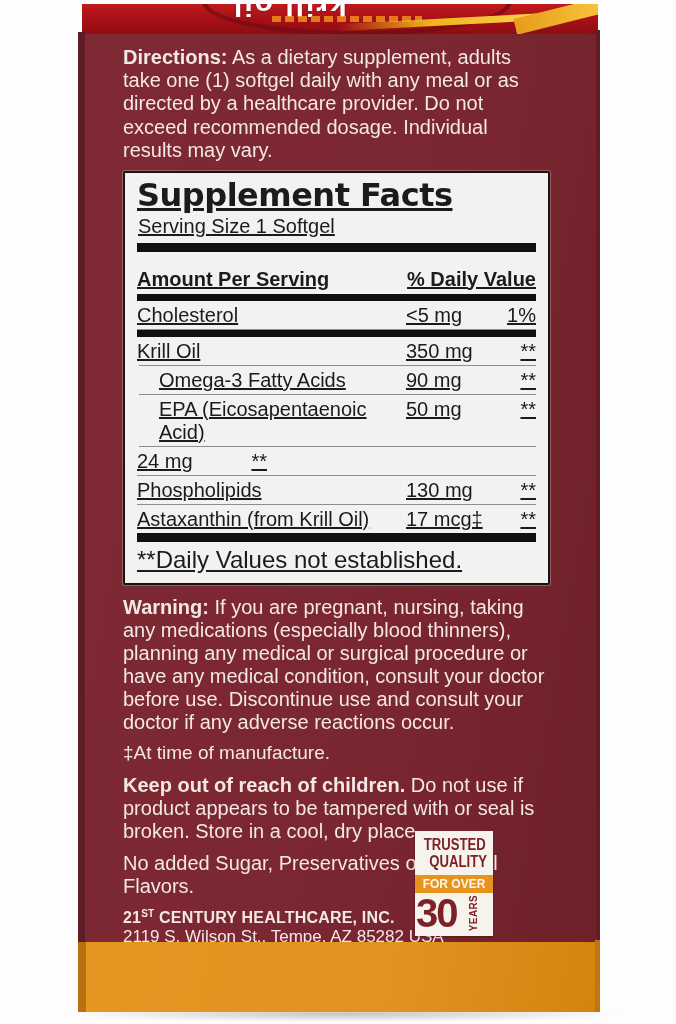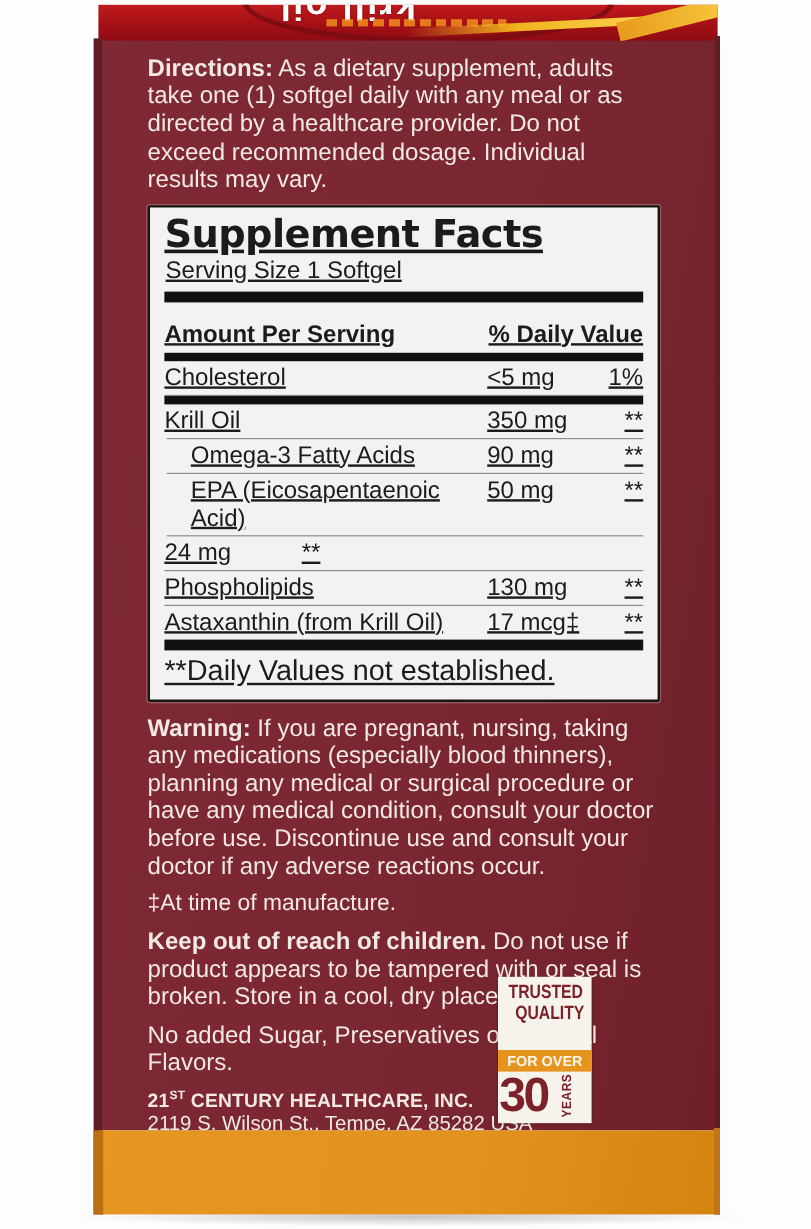--- a/index.html
+++ b/index.html
@@ -55,21 +55,21 @@
   
   .company{margin-top:2px;}
   .co-name{font-weight:bold;font-size:16px;letter-spacing:0.2px;}
   .co-name sup{font-size:10px;vertical-align:super;}
   .co-line{font-size:17px;line-height:1.18;}
   
   .badge{position:absolute;left:330px;bottom:6px;width:78px;background:#f6f3ec;
          padding:6px 0 4px 0;display:flex;flex-direction:column;align-items:flex-end;
          box-shadow:0 1px 2px rgba(0,0,0,.3);}
   .badge .t1{color:#7c2128;font-weight:bold;font-size:16px;line-height:1.05;transform:scaleX(0.82);}
-  .badge-band{margin-top:21px;width:100%;background:#e6941d;color:#fdf8ef;font-weight:bold;
+  .badge-band{margin-top:4px;width:100%;background:#e6941d;color:#fdf8ef;font-weight:bold;
               font-size:12px;text-align:center;padding:2px 0;transform:scaleX(1);}
   .badge-bottom{display:flex;align-items:center;margin-top:1px;}
   .badge .num{color:#7c2128;font-weight:bold;font-size:40px;line-height:0.95;letter-spacing:-2px;}
   .badge .yrs{color:#7c2128;font-weight:bold;font-size:11px;transform:rotate(-90deg) scaleX(0.9);
               letter-spacing:0.5px;margin-left:-4px;}
 </style>
 </head>
 <body>
 
 <div class="scene">

